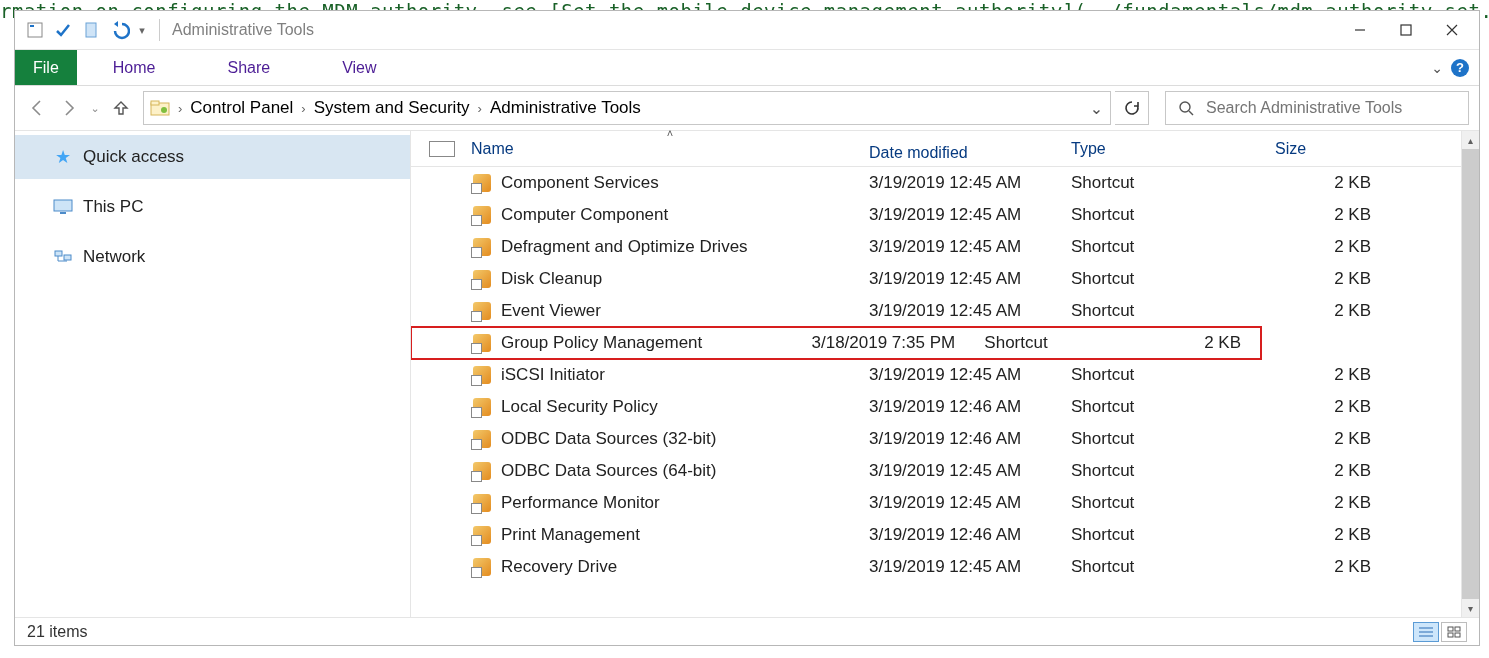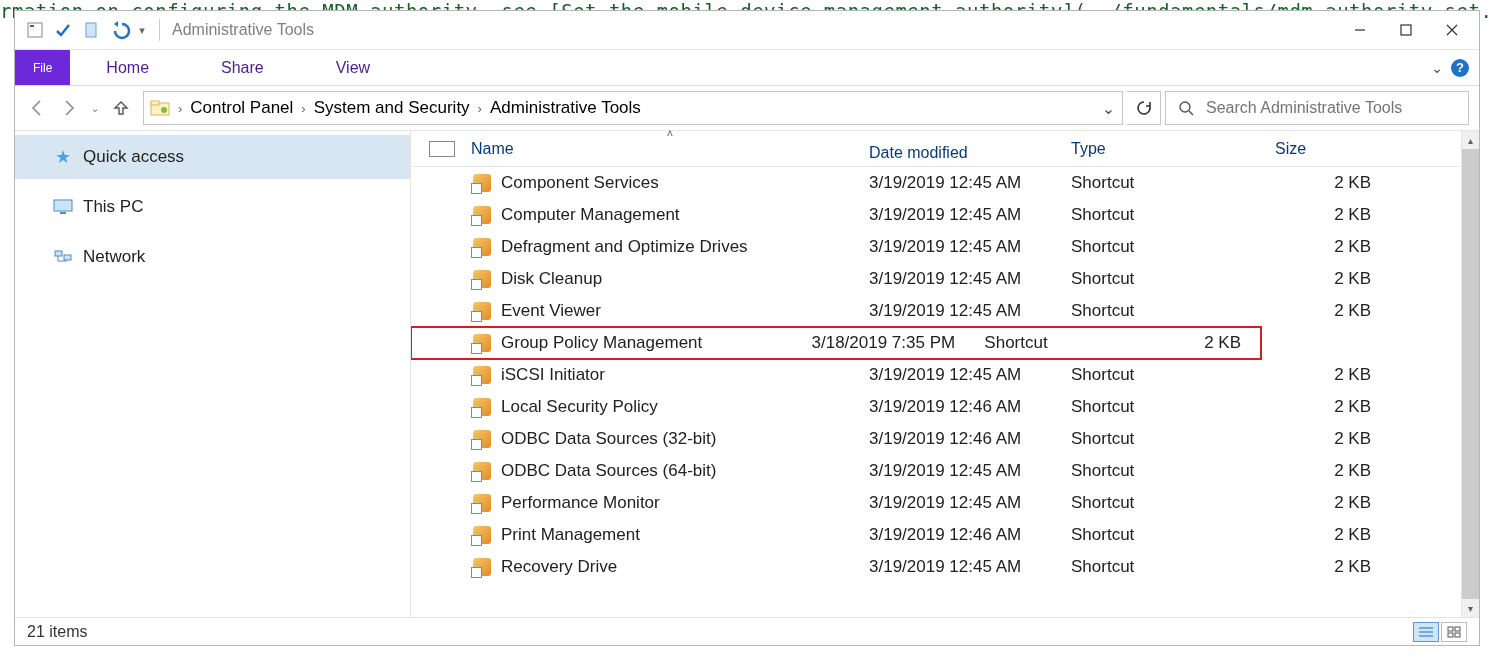--- a/index.html
+++ b/index.html
@@ -12,36 +12,36 @@
   .qat { display:flex; align-items:center; gap:4px; padding:0 4px; }
   .qat-btn { width:24px; height:24px; display:flex; align-items:center; justify-content:center; color:#555; }
   .undo-btn svg { color:#1e73c8; }
   .qat-sep { width:1px; height:22px; background:#ccc; margin:0 6px; }
   .win-title { font-size:16px; color:#808080; margin-left:6px; }
   .win-controls { margin-left:auto; display:flex; }
   .win-ctrl { width:46px; height:30px; display:flex; align-items:center; justify-content:center; color:#666; }
 
   
   .ribbon { height:36px; display:flex; align-items:stretch; border-bottom:1px solid #dcdcdc; }
-  .ribbon-file { background:#6d28d9; color:#fff; padding:0 18px; display:flex; align-items:center; font-size:12px; }
+  .ribbon-file { background:#15803d; color:#fff; padding:0 18px; display:flex; align-items:center; font-size:16px; }
   .ribbon-tab { padding:0 36px; display:flex; align-items:center; font-size:16px; color:#4c1d95; }
   .ribbon-right { margin-left:auto; display:flex; align-items:center; padding-right:10px; gap:8px; }
   .help-circle { width:18px; height:18px; border-radius:50%; background:#1e73c8; color:#fff; display:flex; align-items:center; justify-content:center; font-size:13px; font-weight:bold; }
 
   
   .navbar { height:44px; display:flex; align-items:center; padding:4px 10px 4px 8px; gap:4px; }
   .nav-arrow { width:28px; height:28px; display:flex; align-items:center; justify-content:center; color:#8c8c8c; }
   .address-wrap { flex:1; display:flex; align-items:center; border:1px solid #c7c7c7; height:34px; margin-left:4px; }
   .folder-mini { width:32px; display:flex; align-items:center; justify-content:center; height:100%; }
   .crumbs { flex:1; display:flex; align-items:center; height:100%; overflow:hidden; }
   .crumb { padding:0 6px; font-size:17px; color:#000000; height:100%; display:flex; align-items:center; }
   .crumb-sep { color:#666; padding:0 2px; font-size:13px; }
   .addr-down { width:28px; display:flex; align-items:center; justify-content:center; color:#555; height:100%; border-left:1px solid transparent; }
   .refresh-btn { width:34px; height:34px; border:1px solid #c7c7c7; border-left:none; display:flex; align-items:center; justify-content:center; color:#333; }
-  .search-wrap { width:304px; height:34px; border:1px solid #c7c7c7; display:flex; align-items:center; padding:0 12px; }
+  .search-wrap { width:304px; height:34px; border:1px solid #c7c7c7; margin-left:12px; display:flex; align-items:center; padding:0 12px; }
   .search-wrap input { border:none; outline:none; font-size:16px; color:#666; flex:1; background:transparent; }
   .search-wrap svg { color:#444; margin-right:10px; }
 
   
   .body-area { flex:1; display:flex; min-height:0; border-top:1px solid #e5e5e5; position:relative; }
   .nav-pane { width:396px; border-right:1px solid #e5e5e5; padding-top:4px; }
   .nav-item { height:44px; display:flex; align-items:center; padding-left:38px; font-size:17px; color:#222; gap:10px; }
   .nav-item.sel { background:#d8e6f2; }
   .nav-icon { width:20px; height:20px; display:flex; align-items:center; justify-content:center; }
   .star { color:#42a5f5; font-size:18px; }
@@ -250,21 +250,21 @@
             </span>
             <span class="cell-date">3/19/2019 12:45 AM</span>
             <span class="cell-type">Shortcut</span>
             <span class="cell-size">2 KB</span>
           </div>
           <div class="file-row">
             <span class="cell-name">
               <span class="file-icon">
                 <span class="ico-shortcut"></span>
               </span>
-              <span>Computer Management</span>
+              <span>Computer Component</span>
             </span>
             <span class="cell-date">3/19/2019 12:45 AM</span>
             <span class="cell-type">Shortcut</span>
             <span class="cell-size">2 KB</span>
           </div>
           <div class="file-row">
             <span class="cell-name">
               <span class="file-icon">
                 <span class="ico-shortcut"></span>
               </span>

